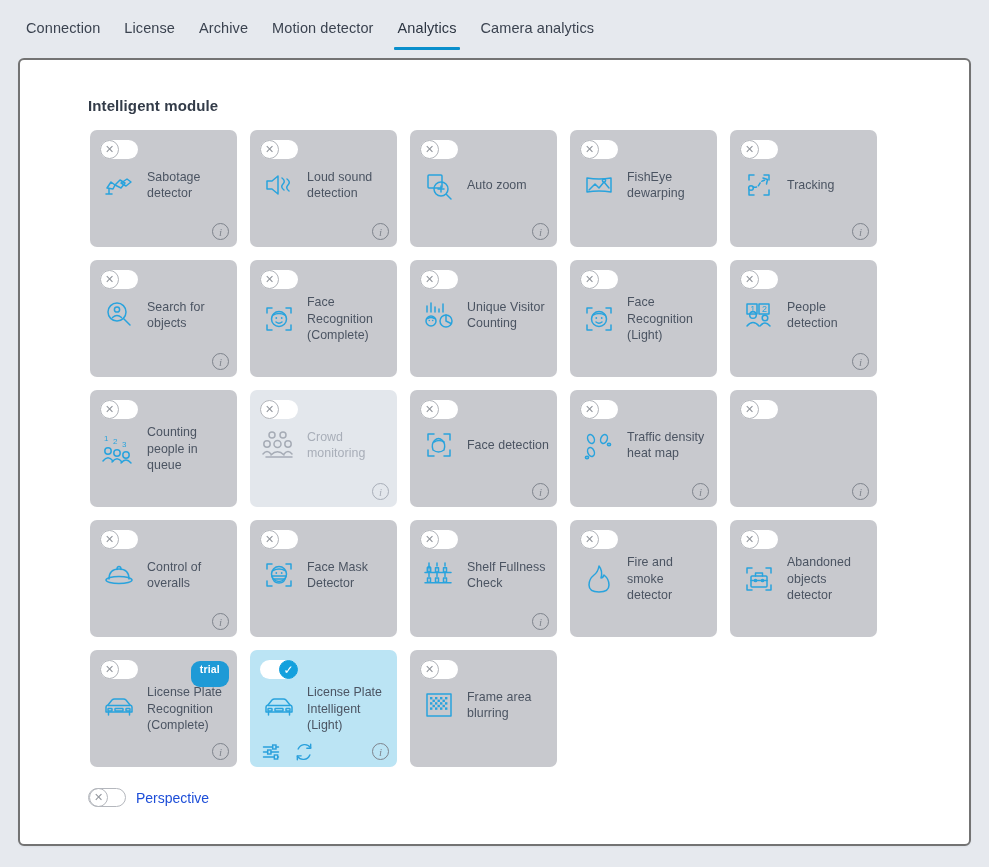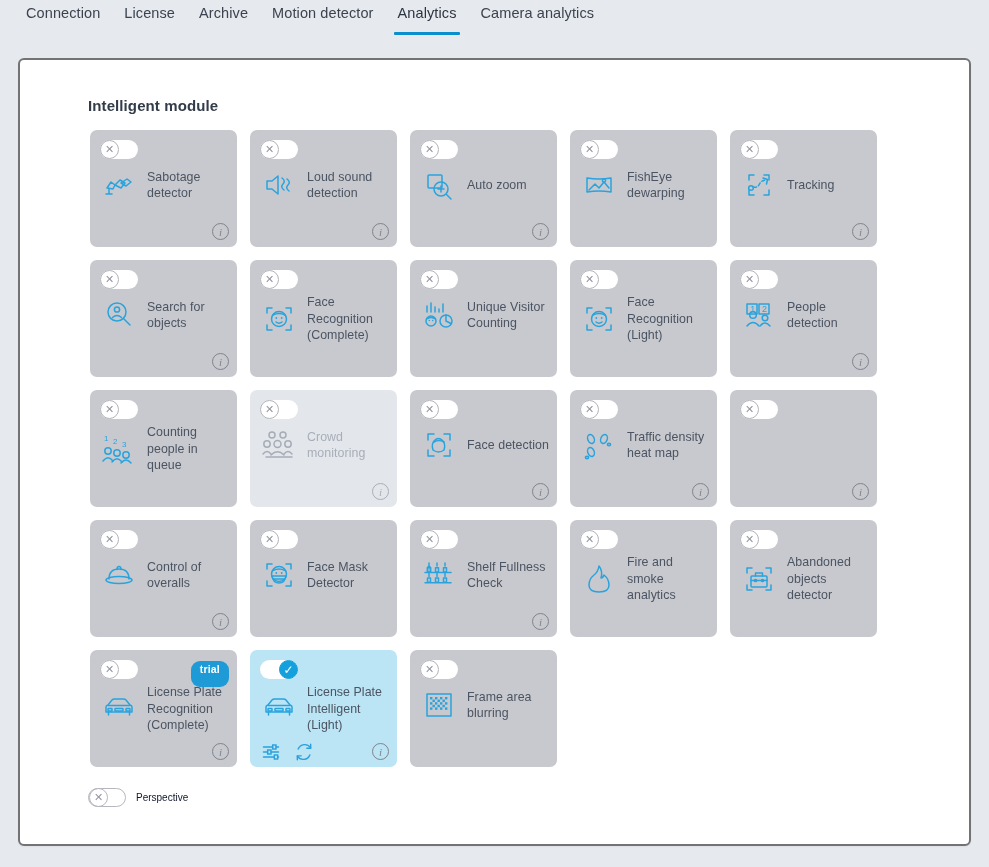--- a/index.html
+++ b/index.html
@@ -14,21 +14,21 @@
   .tabbar {
     position: absolute; left: 0; top: 0; width: 989px; height: 46px;
     background: #e6e9ee;
     display: flex; align-items: flex-start;
     padding-left: 14px;
   }
   .tab {
     position: relative;
     font-size: 14.5px;
     color: #3b4350;
-    padding: 5px 12px 14px 12px;
+    padding: 20px 12px 14px 12px;
     cursor: pointer;
     white-space: nowrap;
     letter-spacing: 0.1px;
   }
   .tab.active { color: #2c3542; }
   .tab.active::after {
     content: ""; position: absolute; left: 8px; right: 8px; bottom: 0;
     height: 3px; background: #0a8fcc; border-radius: 1px;
   }
 
@@ -138,21 +138,21 @@
     color: #2aa0dc;
   }
   .actions > span { cursor: pointer; display: flex; }
 
   
   .persp {
     position: absolute; left: 68px; top: 728px;
     display: flex; align-items: center; gap: 10px;
   }
   .persp .toggle { position: static; }
-  .persp-label { font-size: 10px; color: #0f172a; }
+  .persp-label { font-size: 14px; color: #1d4ed8; }
 </style>
 </head>
 <body>
 
 <div class="tabbar" id="tabbar">
     <div class="tab">Connection</div>
     <div class="tab">License</div>
     <div class="tab">Archive</div>
     <div class="tab">Motion detector</div>
     <div class="tab active">Analytics</div>
@@ -485,21 +485,21 @@
       <div class="card">
         <div class="toggle">
           <span class="knob">✕</span>
         </div>
         <div class="cardbody">
           <span class="ico">
             <svg width="34" height="34" viewBox="0 0 34 34" fill="none" stroke="currentColor" stroke-width="1.5" stroke-linecap="round" stroke-linejoin="round">
               <path d="M17 4 q-1 6 -5 9 q-5 4 -5 10 q0 7 10 7 q10 0 10 -7 q0 -6 -5 -10 q-1 3 -3 3 q2 -7 -2 -12 Z"></path>
             </svg>
           </span>
-          <span class="clabel">Fire and smoke analytics</span>
+          <span class="clabel">Fire and smoke detector</span>
         </div>
       </div>
       <div class="card">
         <div class="toggle">
           <span class="knob">✕</span>
         </div>
         <div class="cardbody">
           <span class="ico">
             <svg width="34" height="34" viewBox="0 0 34 34" fill="none" stroke="currentColor" stroke-width="1.5" stroke-linecap="round" stroke-linejoin="round">
               <path d="M5 11 L5 6 L10 6 M24 6 L29 6 L29 11 M29 23 L29 28 L24 28 M10 28 L5 28 L5 23"></path>

